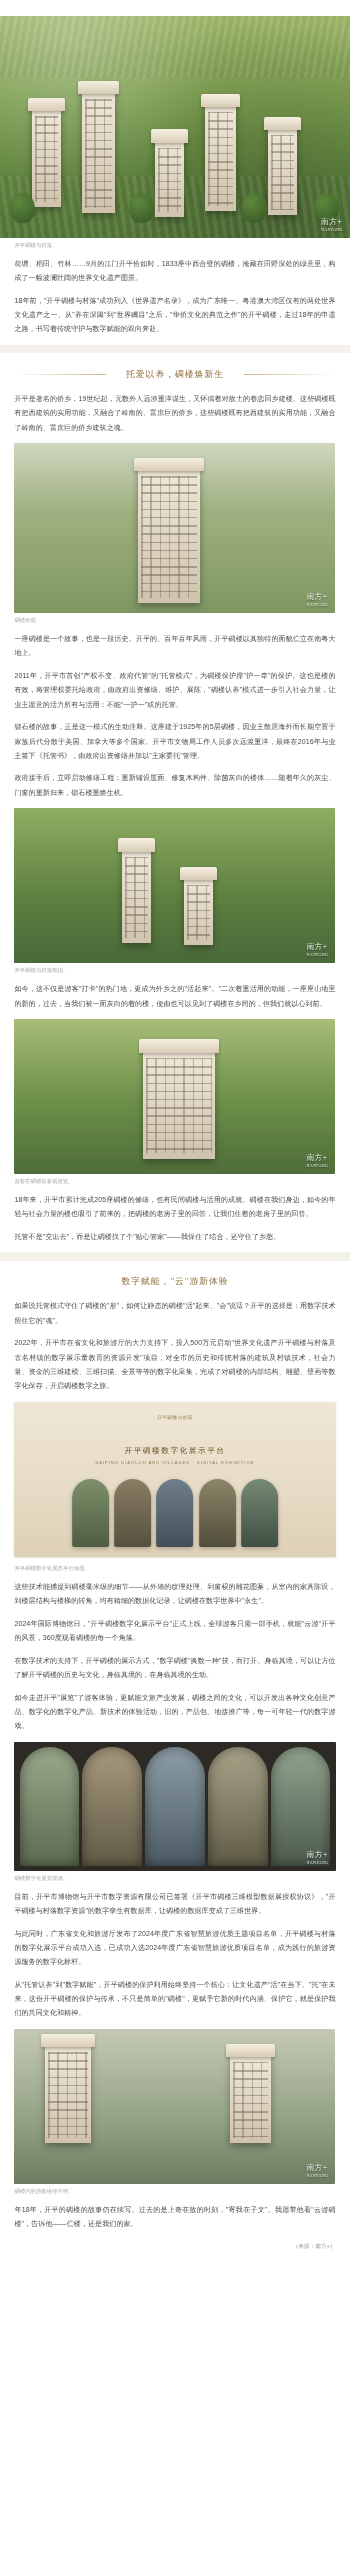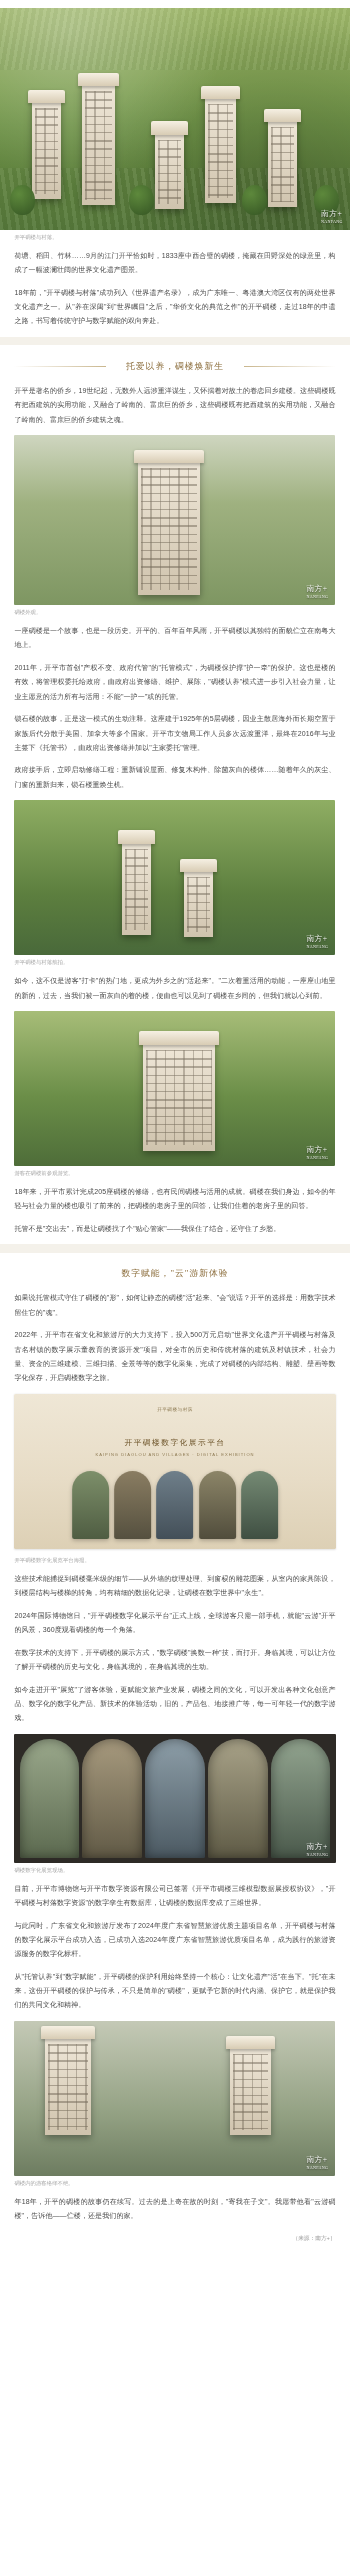--- a/index.html
+++ b/index.html
@@ -3,21 +3,21 @@
 <meta charset="utf-8">
 <style>
   * { box-sizing: border-box; }
   html, body { margin:0; padding:0; }
   body {
     width: 350px;
     background: #ffffff;
     font-family: "Liberation Sans", sans-serif;
     color: #3a3a3a;
   }
-  .page { width: 350px; margin: 8px auto; background:#fff; }
+  .page { width: 350px; margin: 16px auto; background:#fff; }
 
   
   p.para {
     font-size: 7px;
     line-height: 2.05;
     color: #4a4a4a;
     margin: 0 0 8.2px 0;
     padding: 0 14.4px;
     text-align: justify;
     letter-spacing: 0.1px;

